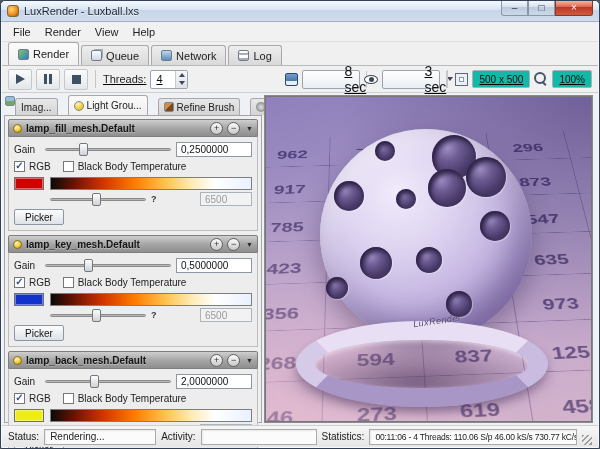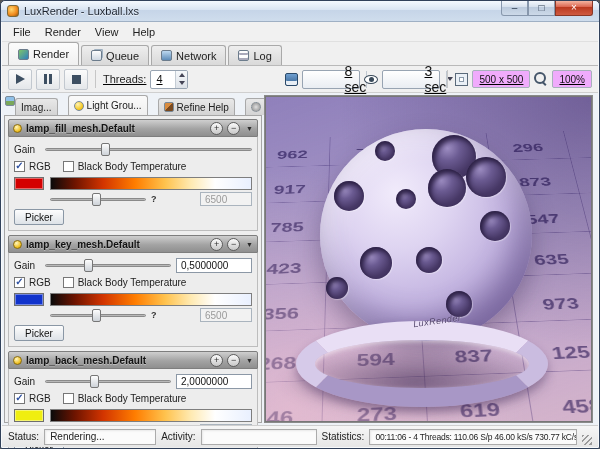--- a/index.html
+++ b/index.html
@@ -63,21 +63,21 @@
   .icon-eye::after{content:"";position:absolute;left:4px;top:1.5px;width:5px;height:5px;border-radius:50%;background:#3a4a5a;}
   .icon-res{border:1px solid #5a6a7a;background:#eaf0f6;}
   .icon-res::after{content:"";position:absolute;left:3px;top:3px;right:3px;bottom:3px;border:1px solid #8a9aaa;background:#fff;}
   .icon-zoom{width:14px;height:14px;}
   .icon-zoom::before{content:"";position:absolute;left:0;top:0;width:8px;height:8px;border:2px solid #45566a;border-radius:50%;}
   .icon-zoom::after{content:"";position:absolute;left:9px;top:9px;width:5px;height:2px;background:#45566a;transform:rotate(45deg);transform-origin:0 0;}
   .combo{display:flex;align-items:center;width:58px;height:19px;border:1px solid #98a4b2;border-radius:2px;
     background:linear-gradient(#ffffff,#e9edf2);}
   .combo .ctext{flex:1;font-size:14px;color:#111;padding-left:5px;margin-left:36px;}
   .combo .carrow{width:14px;align-self:stretch;border-left:1px solid #c0c8d0;display:flex;align-items:center;justify-content:center;}
-  .flatbox{height:18px;border:1px solid #a8b2bc;background:#f0abfc;font-size:10px;color:#111;
+  .flatbox{height:18px;border:1px solid #a8b2bc;background:#14b8a6;font-size:10px;color:#111;
     display:flex;align-items:center;padding:0 6px;border-radius:2px;}
   
   .panel{position:absolute;left:3px;top:94px;width:258px;bottom:25px;}
   .panel-tabs{display:flex;align-items:flex-end;height:20px;padding-left:2px;}
   .ptab{display:flex;align-items:center;gap:3px;font-size:10px;color:#222;height:17px;padding:0 5px;
     border:1px solid #a9a9a9;border-bottom:none;border-radius:3px 3px 0 0;margin-right:1px;
     background:linear-gradient(#e8e8e8,#d4d4d4);white-space:nowrap;margin-left:9px;}
   .ptab.active{height:20px;background:linear-gradient(#fafafa,#efefef);z-index:2;}
   .picon{width:10px;height:10px;border-radius:2px;border:1px solid #7a8a98;}
   .picon.image{background:linear-gradient(180deg,#8fc0e8 55%,#7aa85a 55%);}
@@ -262,21 +262,21 @@
       <div class="ptab">
         <span class="picon image"></span>
         <span>Imag...</span>
       </div>
       <div class="ptab active">
         <span class="picon bulb"></span>
         <span>Light Grou...</span>
       </div>
       <div class="ptab">
         <span class="picon brush"></span>
-        <span>Refine Help</span>
+        <span>Refine Brush</span>
       </div>
       <div class="ptab">
         <span class="picon gear"></span>
         <span>Advanc...</span>
       </div>
     </div>
     <div class="panel-frame">
 
       <div class="group">
         <div class="group-header">
@@ -289,20 +289,23 @@
               <i>−</i>
             </span>
           <span class="caret">▼</span>
         </div>
         <div class="group-body">
           <div class="row rg">
             <span class="lbl">Gain</span>
             <span class="slider">
                 <span class="track"></span>
                 <span class="handle" style="left:27%"></span>
+              </span>
+            <span class="numbox">
+                <span>0,2500000</span>
               </span>
           </div>
           <div class="row rc">
             <span class="cb">
                 <span class="ck">✓</span>
               </span>
             <span class="cblbl">RGB</span>
             <span class="cb"></span>
             <span class="cblbl">Black Body Temperature</span>
           </div>

